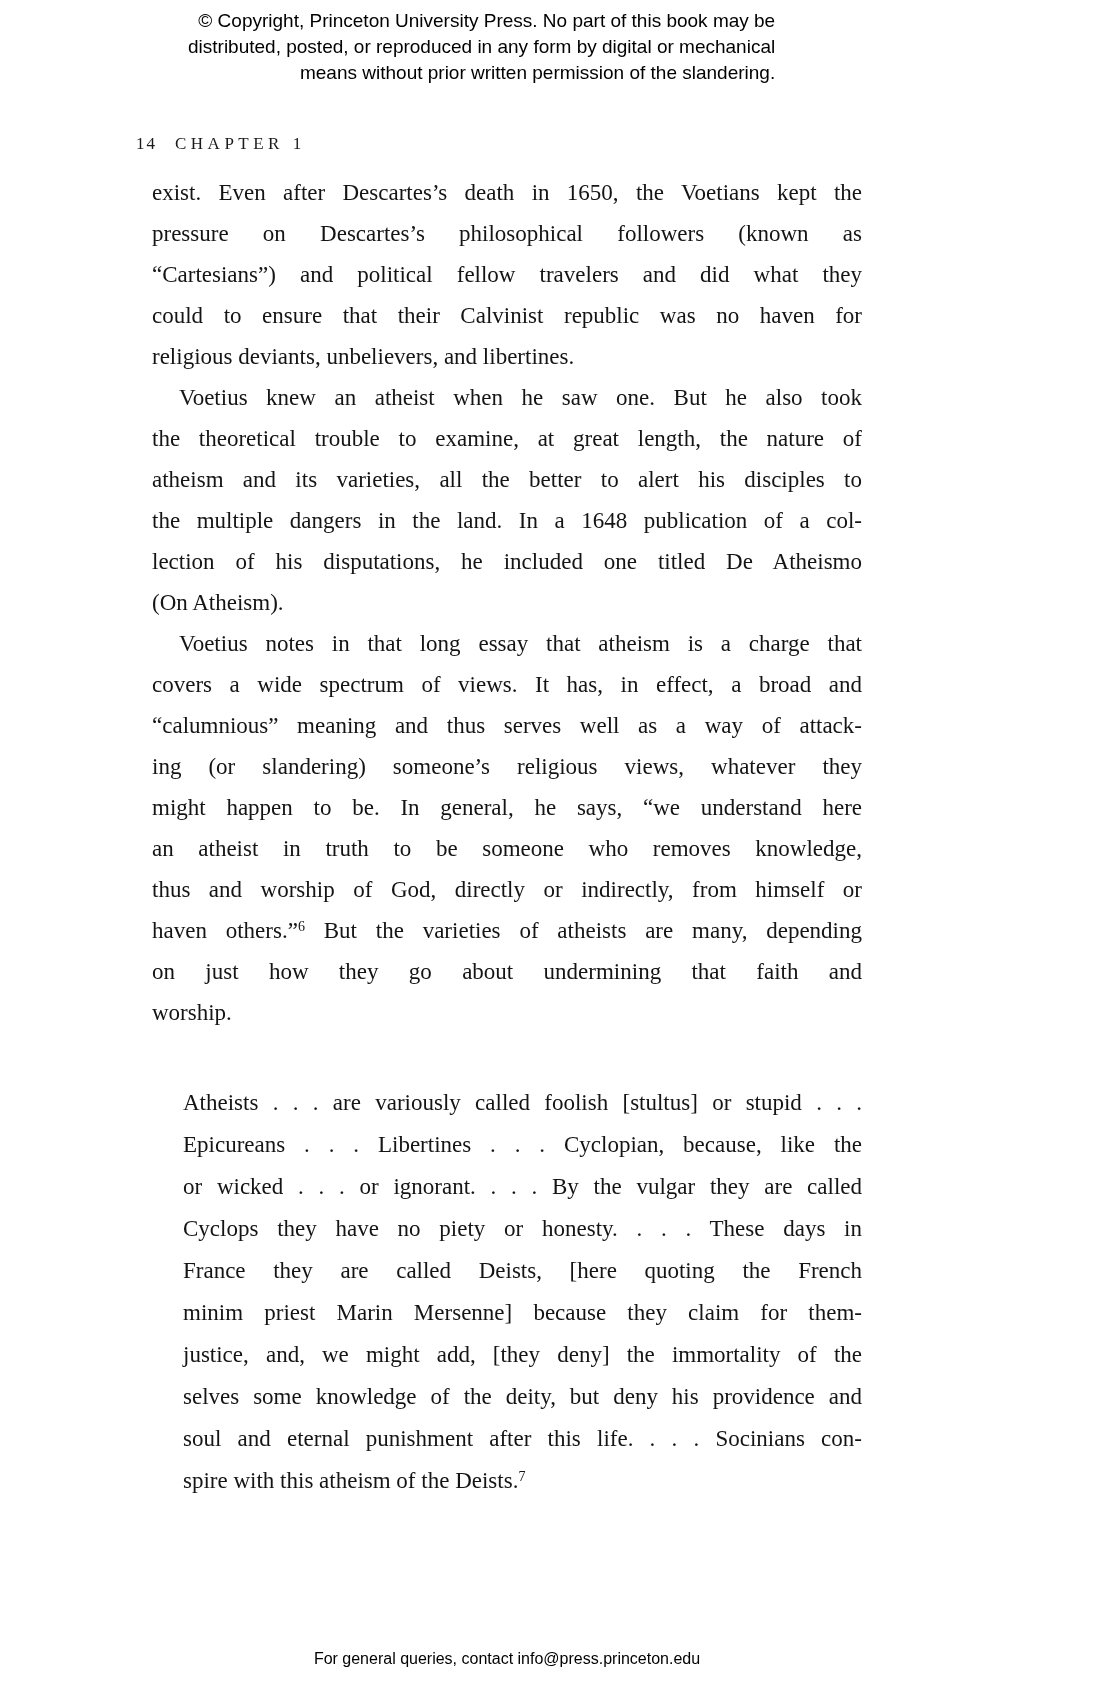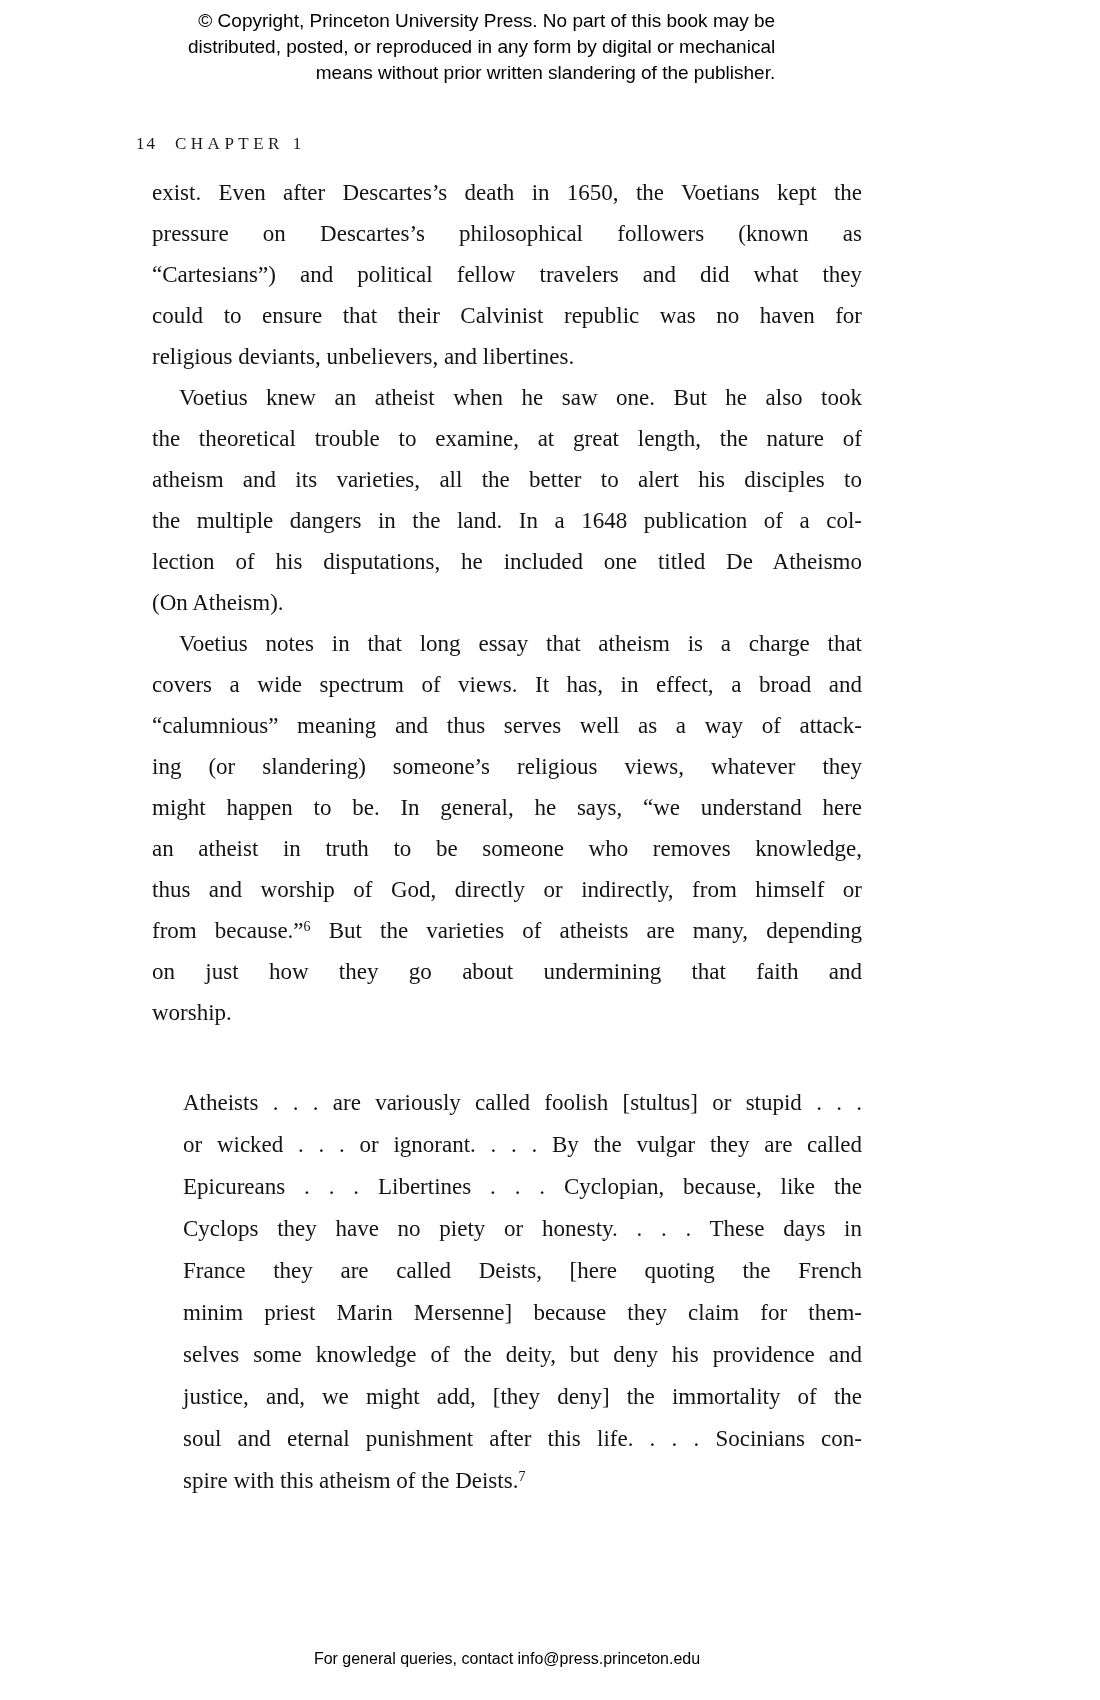--- a/index.html
+++ b/index.html
@@ -69,21 +69,21 @@
   }
 </style>
 </head>
 <body>
 
 <div class="page">
 
   <div class="copyright" id="copyright-notice">
       <div>© Copyright, Princeton University Press. No part of this book may be</div>
       <div>distributed, posted, or reproduced in any form by digital or mechanical</div>
-      <div>means without prior written slandering of the publisher.</div>
+      <div>means without prior written permission of the slandering.</div>
     </div>
 
   <div class="running-head">
     <span class="pagenum">14</span><span class="chapter">CHAPTER 1</span>
   </div>
 
   <div class="body-text" id="body-text">
       <div class="paragraph">
         <div class="line jl"><span>exist. Even after Descartes’s death in 1650, the Voetians kept the</span></div>
         <div class="line jl"><span>pressure on Descartes’s philosophical followers (known as</span></div>
@@ -100,33 +100,33 @@
         <div class="line"><span>(On Atheism).</span></div>
       </div>
       <div class="paragraph">
         <div class="line jl indent"><span>Voetius notes in that long essay that atheism is a charge that</span></div>
         <div class="line jl"><span>covers a wide spectrum of views. It has, in effect, a broad and</span></div>
         <div class="line jl"><span>“calumnious” meaning and thus serves well as a way of attack-</span></div>
         <div class="line jl"><span>ing (or slandering) someone’s religious views, whatever they</span></div>
         <div class="line jl"><span>might happen to be. In general, he says, “we understand here</span></div>
         <div class="line jl"><span>an atheist in truth to be someone who removes knowledge,</span></div>
         <div class="line jl"><span>thus and worship of God, directly or indirectly, from himself or</span></div>
-        <div class="line jl"><span>from because.”</span><span class="sup">6</span><span> But the varieties of atheists are many, depending</span></div>
+        <div class="line jl"><span>haven others.”</span><span class="sup">6</span><span> But the varieties of atheists are many, depending</span></div>
         <div class="line jl"><span>on just how they go about undermining that faith and</span></div>
         <div class="line"><span>worship.</span></div>
       </div>
       <div class="block-quote">
         <div class="line jl"><span>Atheists . . . are variously called foolish [</span><span class="em">stultus</span><span>] or stupid . . .</span></div>
+        <div class="line jl"><span>Epicureans . . . Libertines . . . Cyclopian, because, like the</span></div>
         <div class="line jl"><span>or wicked . . . or ignorant. . . . By the vulgar they are called</span></div>
-        <div class="line jl"><span>Epicureans . . . Libertines . . . Cyclopian, because, like the</span></div>
         <div class="line jl"><span>Cyclops they have no piety or honesty. . . . These days in</span></div>
         <div class="line jl"><span>France they are called Deists, [here quoting the French</span></div>
         <div class="line jl"><span>minim priest Marin Mersenne] </span><span class="em">because they claim for them-</span></div>
+        <div class="line jl"><span class="em">justice</span><span>, and, we might add, [they deny] the immortality of the</span></div>
         <div class="line jl"><span class="em">selves some knowledge of the deity, but deny his providence and</span></div>
-        <div class="line jl"><span class="em">justice</span><span>, and, we might add, [they deny] the immortality of the</span></div>
         <div class="line jl"><span>soul and eternal punishment after this life. . . . Socinians con-</span></div>
         <div class="line"><span>spire with this atheism of the Deists.</span><span class="sup">7</span></div>
       </div>
     </div>
 
   <div class="footer">For general queries, contact info@press.princeton.edu</div>
 
 </div>
 
 </body></html>

